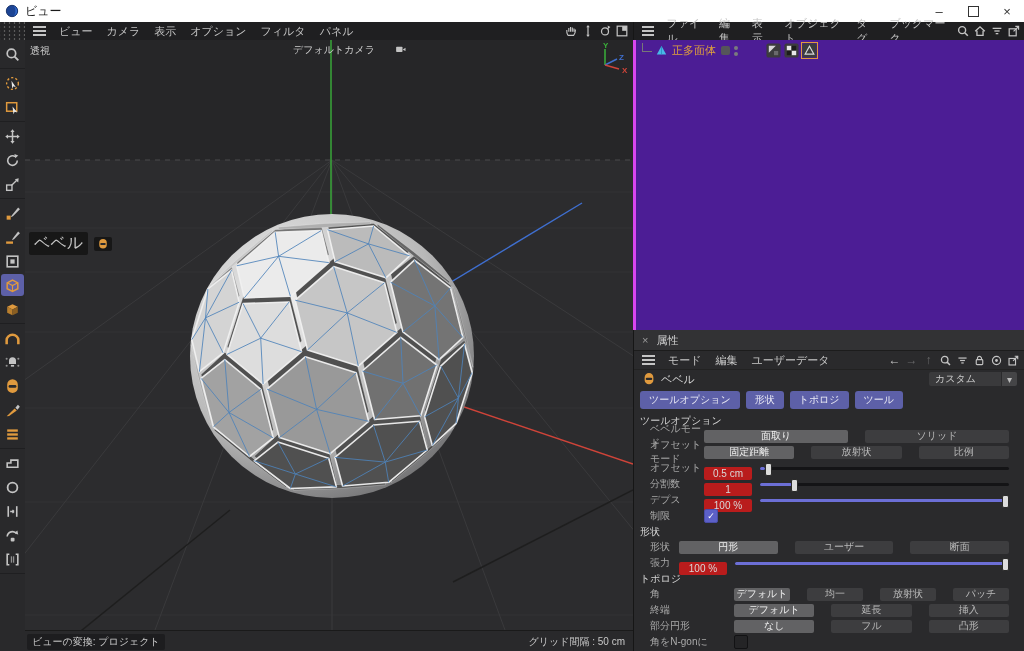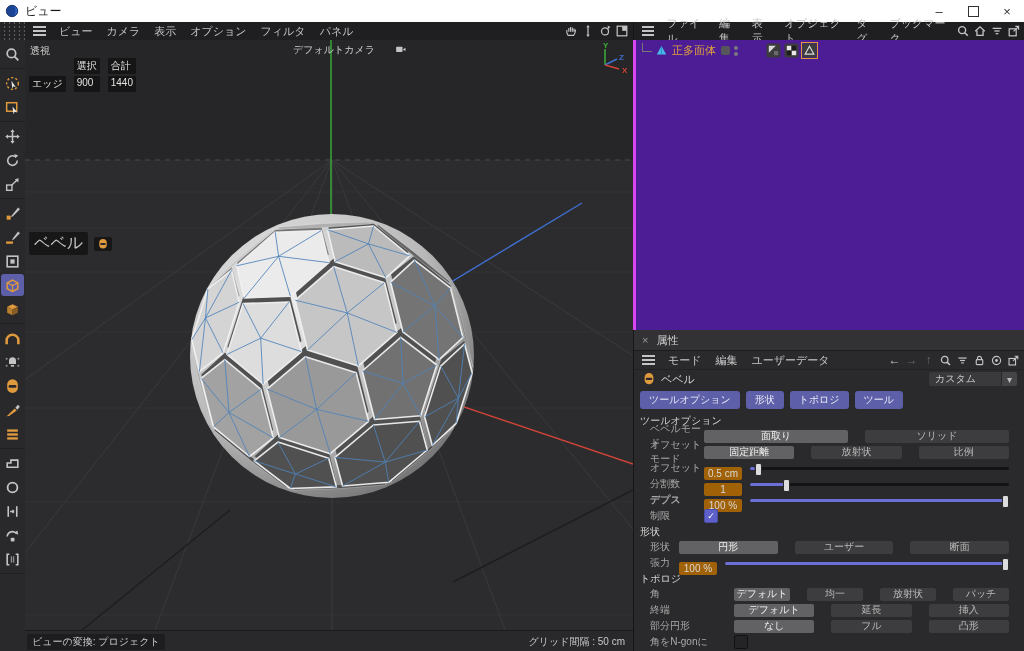--- a/index.html
+++ b/index.html
@@ -67,21 +67,21 @@
   #preset .parrow{width:15px;height:14px;background:#44444六;background:#454547;border-radius:0 2px 2px 0;display:flex;align-items:center;justify-content:center;color:#bbb;margin-left:1px;}
   #attr-tabs{display:flex;gap:6px;padding:3px 6px 4px 6px;}
   .atab{background:#5d60a8;color:#e8e8f4;border-radius:3px;padding:2px 9px;font-size:10px;}
   .sec-title{height:15px;line-height:15px;padding-left:6px;color:#d6d6d6;}
   .arow{height:16px;display:flex;align-items:center;padding-left:16px;padding-right:16px;}
   .arow .albl{color:#a9a9a9;flex:none;}
   .actl{flex:1;display:flex;align-items:center;gap:8px;}
   .cycle{flex:1;display:flex;gap:17px;}
   .cyc-opt{flex:1;height:13px;background:#3d3d3f;border-radius:2px;display:flex;align-items:center;justify-content:center;color:#b9b9b9;}
   .cyc-opt.sel{background:#626264;color:#efefef;}
-  .valbox{width:38px;height:13px;background:#a16207;border-radius:2px;display:flex;align-items:center;justify-content:center;color:#d8d8d8;flex:none;margin-top:11px;}
+  .valbox{width:48px;height:13px;background:#b91c1c;border-radius:2px;display:flex;align-items:center;justify-content:center;color:#d8d8d8;flex:none;margin-top:11px;}
   .slider{flex:1;height:13px;position:relative;}
   .slider .track{position:absolute;left:0;right:0;top:5px;height:3px;background:#141416;border-radius:2px;}
   .slider .fill{position:absolute;left:0;top:5px;height:3px;background:#6c6fd6;border-radius:2px;}
   .slider .handle{position:absolute;top:1px;width:5px;height:11px;background:#dcdcdc;border:1px solid #2a2a2a;border-radius:2px;}
   .cbx{width:12px;height:12px;border-radius:2px;background:#242426;border:1px solid #121214;display:flex;align-items:center;justify-content:center;}
   .cbx.on{background:#5c60c8;border-color:#4a4da8;color:#fff;font-size:9px;}
 </style>
 </head>
 <body>
 
@@ -467,24 +467,20 @@
       </g>
     </svg>
   <span class="vp-label" style="left:5px;top:4px;">透視</span>
   <div id="cam-label">
     <span class="vp-label" style="position:static;">デフォルトカメラ</span>
     <span id="cam-icon"><svg width="12" height="12" viewBox="0 0 16 16">
           <rect x="1.5" y="5" width="8.5" height="7" rx="1" fill="#c4c4c4"></rect>
           <path d="M10.5 8.5 L14 6.2 V10.8 L10.5 9 Z" fill="#c4c4c4"></path>
         </svg></span>
   </div>
-  <div id="stats">
-    <div class="srow"><span style="background:none;"></span><span>選択</span><span>合計</span></div>
-    <div class="srow"><span>エッジ</span><span>900</span><span>1440</span></div>
-  </div>
   <div id="tool-chip">
     <span class="chip">ベベル</span>
     <span class="chip" id="tool-chip-icon" style="display:flex;padding:1px 3px;">
         <svg width="12" height="12" viewBox="0 0 16 16">
           <path d="M3 6.2 a5 5 0 0 1 10 0 v3.2 a5 4.6 0 0 1 -10 0 Z" fill="#e09a3e"></path>
           <rect x="4.3" y="6.6" width="7.4" height="2.6" rx="1.3" fill="#2a2a2c"></rect>
         </svg>
       </span>
   </div>
   <span id="gizmo"><svg width="36" height="34" viewBox="0 0 36 34">
@@ -657,21 +653,21 @@
         <span class="actl">
           <span class="valbox">1</span>
           <span class="slider">
             <span class="track"></span>
             <span class="fill" style="width: 13%;"></span>
             <span class="handle" style="left: calc(13% - 0.91px);"></span>
           </span>
         </span>
       </div>
       <div class="arow">
-        <span class="albl" style="width: 54px; font-weight: bold;">デプス</span>
+        <span class="albl" style="width: 54px;">デプス</span>
         <span class="actl">
           <span class="valbox">100 %</span>
           <span class="slider">
             <span class="track"></span>
             <span class="fill" style="width: 100%;"></span>
             <span class="handle" style="left: calc(100% - 7px);"></span>
           </span>
         </span>
       </div>
       <div class="arow">

